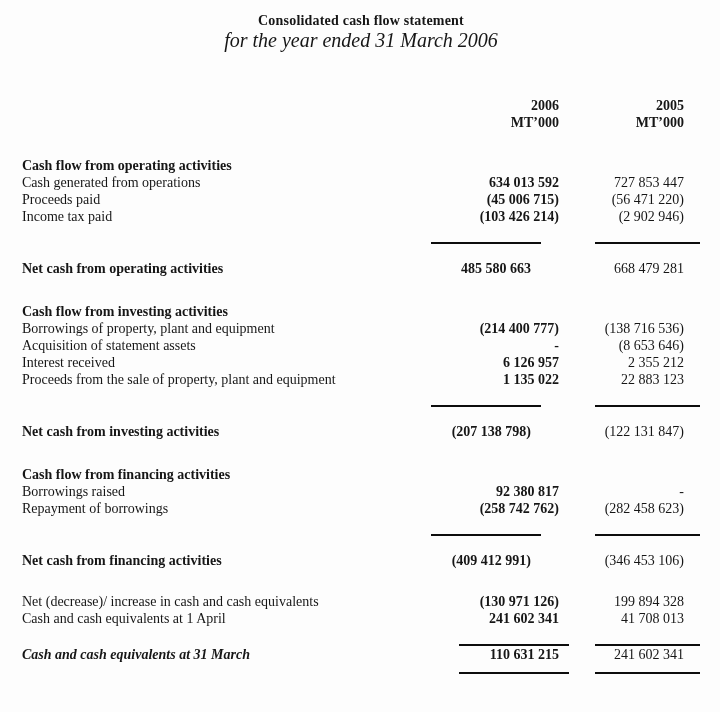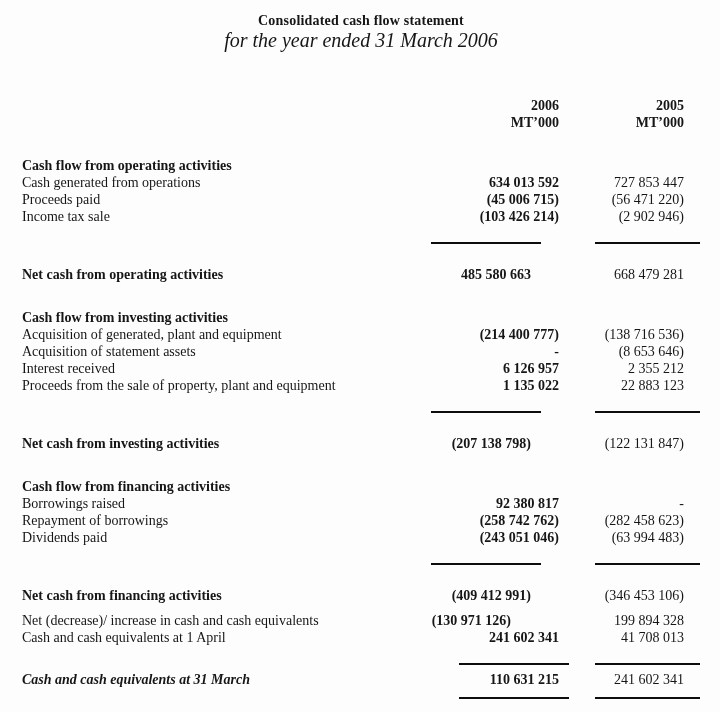--- a/index.html
+++ b/index.html
@@ -68,29 +68,28 @@
     font-weight: normal;
   }
   .header-row .v1 { font-weight: bold; }
   .header-row .v2 { font-weight: bold; }
   .section { margin-top: 26px; }
   .section .label { font-weight: bold; }
   .total { margin-top: 17px; gap: 28px; }
   .total .label { font-weight: bold; }
   .total .val {
     border-top: 2px solid #0d0d0d;
-    padding-top: 22px;
-  }
-  .pre-gap { margin-top: 8px; gap: 48px; }
+    padding-top: 16px;
+  }
+  .pre-gap { margin-top: 24px; }
   .grand { margin-top: 17px; }
   .grand .label { font-weight: bold; font-style: italic; }
   .grand .val {
     border-top: 2px solid #0d0d0d;
     border-bottom: 2px solid #0d0d0d;
-    padding-top: 6px;
     padding-bottom: 9px;
   }
 </style>
 </head>
 <body>
 
 <div class="doc">
 
   <h1 class="title">Consolidated cash flow statement</h1>
   <div class="subtitle">for the year ended 31 March 2006</div>
@@ -115,35 +114,35 @@
       <span class="label">Cash generated from operations</span>
       <span class="val v1">634 013 592</span>
       <span class="val v2">727 853 447</span>
     </div>
     <div class="row detail">
       <span class="label">Proceeds paid</span>
       <span class="val v1">(45 006 715)</span>
       <span class="val v2">(56 471 220)</span>
     </div>
     <div class="row detail">
-      <span class="label">Income tax sale</span>
+      <span class="label">Income tax paid</span>
       <span class="val v1">(103 426 214)</span>
       <span class="val v2">(2 902 946)</span>
     </div>
     <div class="row total">
       <span class="label">Net cash from operating activities</span>
       <span class="val v1">485 580 663</span>
       <span class="val v2">668 479 281</span>
     </div>
 
     <div class="row section">
       <span class="label">Cash flow from investing activities</span>
     </div>
     <div class="row detail">
-      <span class="label">Acquisition of generated, plant and equipment</span>
+      <span class="label">Borrowings of property, plant and equipment</span>
       <span class="val v1">(214 400 777)</span>
       <span class="val v2">(138 716 536)</span>
     </div>
     <div class="row detail">
       <span class="label">Acquisition of statement assets</span>
       <span class="val v1">-</span>
       <span class="val v2">(8 653 646)</span>
     </div>
     <div class="row detail">
       <span class="label">Interest received</span>
@@ -167,25 +166,20 @@
     <div class="row detail">
       <span class="label">Borrowings raised</span>
       <span class="val v1">92 380 817</span>
       <span class="val v2">-</span>
     </div>
     <div class="row detail">
       <span class="label">Repayment of borrowings</span>
       <span class="val v1">(258 742 762)</span>
       <span class="val v2">(282 458 623)</span>
     </div>
-    <div class="row detail">
-      <span class="label">Dividends paid</span>
-      <span class="val v1">(243 051 046)</span>
-      <span class="val v2">(63 994 483)</span>
-    </div>
     <div class="row total">
       <span class="label">Net cash from financing activities</span>
       <span class="val v1">(409 412 991)</span>
       <span class="val v2">(346 453 106)</span>
     </div>
 
     <div class="row detail pre-gap">
       <span class="label">Net (decrease)/ increase in cash and cash equivalents</span>
       <span class="val v1">(130 971 126)</span>
       <span class="val v2">199 894 328</span>

